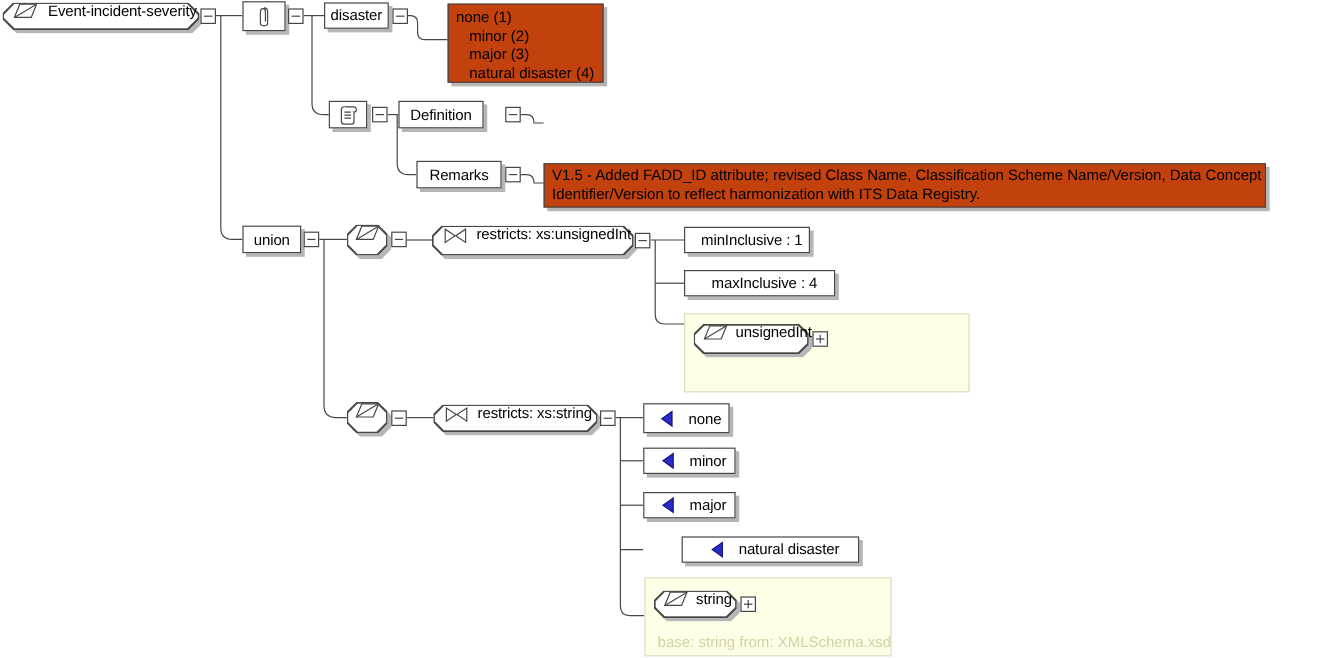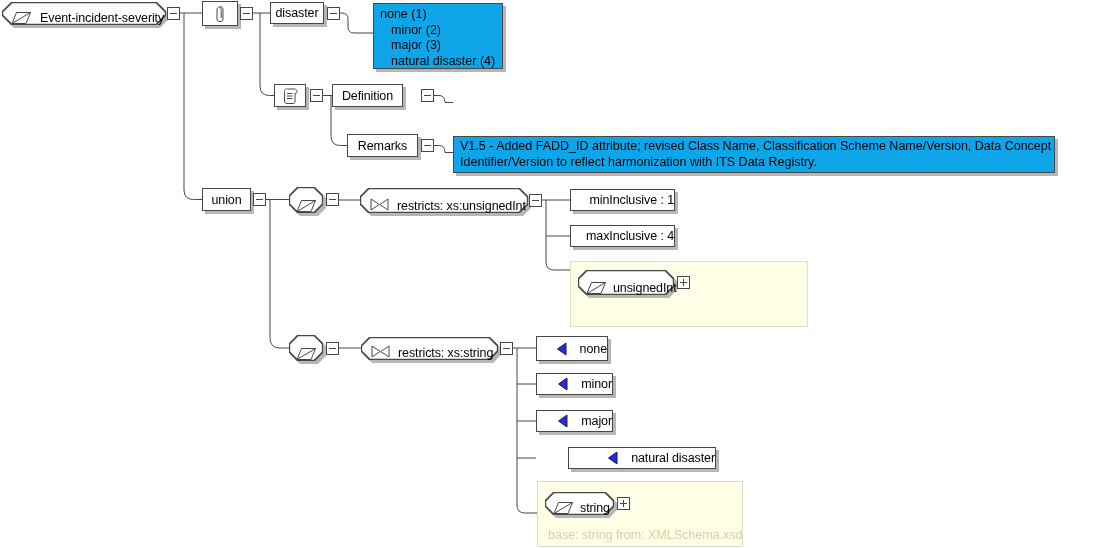--- a/index.html
+++ b/index.html
@@ -2,38 +2,38 @@
 <html><head>
 <meta charset="utf-8">
 <style>
   html,body{margin:0;padding:0;background:#fff}
   #canvas{position:relative;width:1116px;height:548px;background:#ffffff;overflow:hidden;
           font-family:"Liberation Sans",sans-serif;font-size:12.5px;color:#000;}
   svg.wires{position:absolute;left:0;top:0;z-index:0}
   .node,.box,.textbox,.panel,.pm,.octwrap{position:absolute;box-sizing:border-box}
   .box{background:#fff;border:1px solid #474747;box-shadow:3px 3px 0 #b6b6b6;
        display:flex;align-items:center;justify-content:center;z-index:2}
-  .box.left{justify-content:flex-end}
-  .textbox{background:#0ea5e9;border:1px solid #474747;box-shadow:3px 3px 0 #b6b6b6;
+  .box.left{justify-content:center}
+  .textbox{background:#c2410c;border:1px solid #474747;box-shadow:3px 3px 0 #b6b6b6;
            padding:2px 6px;line-height:15.5px;z-index:2}
   .textbox>div{white-space:pre}
   .panel{background:#FFFFE7;border:1px solid #DDDDC2;z-index:1}
   .caption{position:absolute;color:#D2D2A4;white-space:pre;z-index:2}
   .pm{width:13px;height:13px;background:#fff;border:1px solid #474747;z-index:3}
   .pm::before{content:"";position:absolute;left:2px;right:2px;top:5px;height:1px;background:#474747}
   .pm.plus::after{content:"";position:absolute;top:2px;bottom:2px;left:5px;width:1px;background:#474747}
   .octwrap{--c:8px;z-index:2}
   .oct-sh,.oct-bd,.oct-in{position:absolute;
     clip-path:polygon(var(--c) 0, calc(100% - var(--c)) 0, 100% var(--c),
       100% calc(100% - var(--c)), calc(100% - var(--c)) 100%, var(--c) 100%,
       0 calc(100% - var(--c)), 0 var(--c));}
   .oct-sh{inset:0;transform:translate(3px,3px);background:#b6b6b6}
   .oct-bd{inset:0;background:#474747}
   .oct-in{inset:1.2px;background:#fff}
-  .oct-content{position:absolute;inset:0;display:flex;align-items:flex-end;z-index:2}
+  .oct-content{position:absolute;inset:0;display:flex;align-items:flex-start;z-index:2}
   .icon{display:inline-flex;align-items:center;flex:none}
   .lbl{white-space:pre;letter-spacing:-0.1px}
   .enum .icon{margin-left:6px;margin-right:12px}
   .l1{padding-left:11px}
 </style>
 </head>
 <body>
 
 <div id="canvas">
 
@@ -159,21 +159,21 @@
           </svg>
       </span>
       <span class="lbl">restricts: xs:unsignedInt</span>
     </div>
   </div>
   <div class="pm" style="left:529px;top:194px"></div>
 
   <div class="box left" style="left:570px;top:189px;width:105px;height:22px;padding-left:8px">
     <span class="lbl">minInclusive : 1</span>
   </div>
-  <div class="box left" style="left:570px;top:225px;width:105px;height:22px;padding-left:8px">
+  <div class="box left" style="left:570px;top:225px;width:126px;height:22px;padding-left:8px">
     <span class="lbl">maxInclusive : 4</span>
   </div>
 
   <div class="panel" style="left:570px;top:261px;width:238px;height:66px"></div>
   <div class="octwrap" style="left:578px;top:270px;width:96px;height:25px">
     <div class="oct-sh"></div>
       <div class="oct-bd"></div>
       <div class="oct-in"></div>
     <div class="oct-content" style="padding-left:7px;gap:6px">
       <span class="icon">

